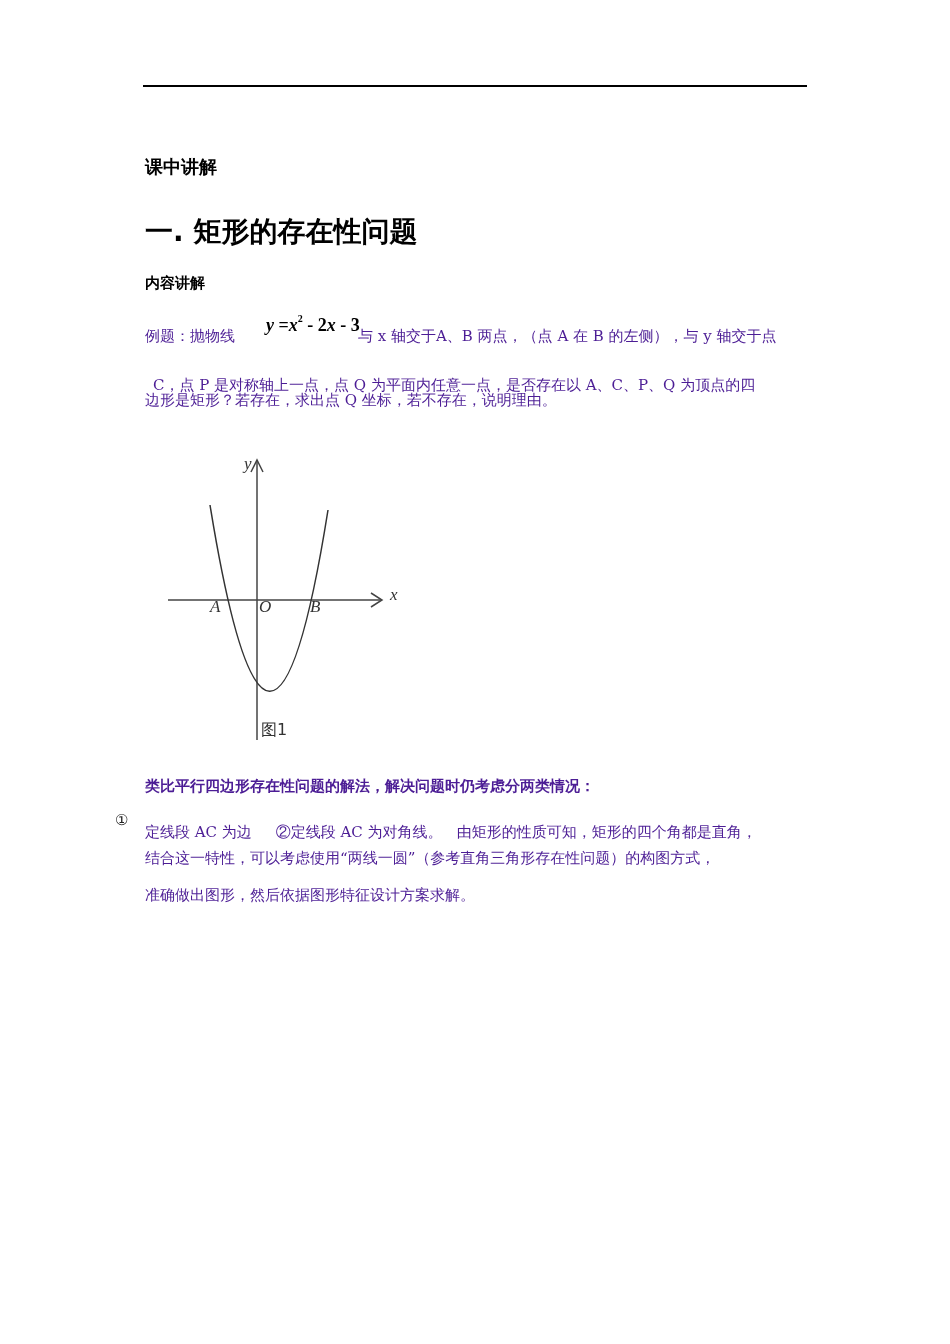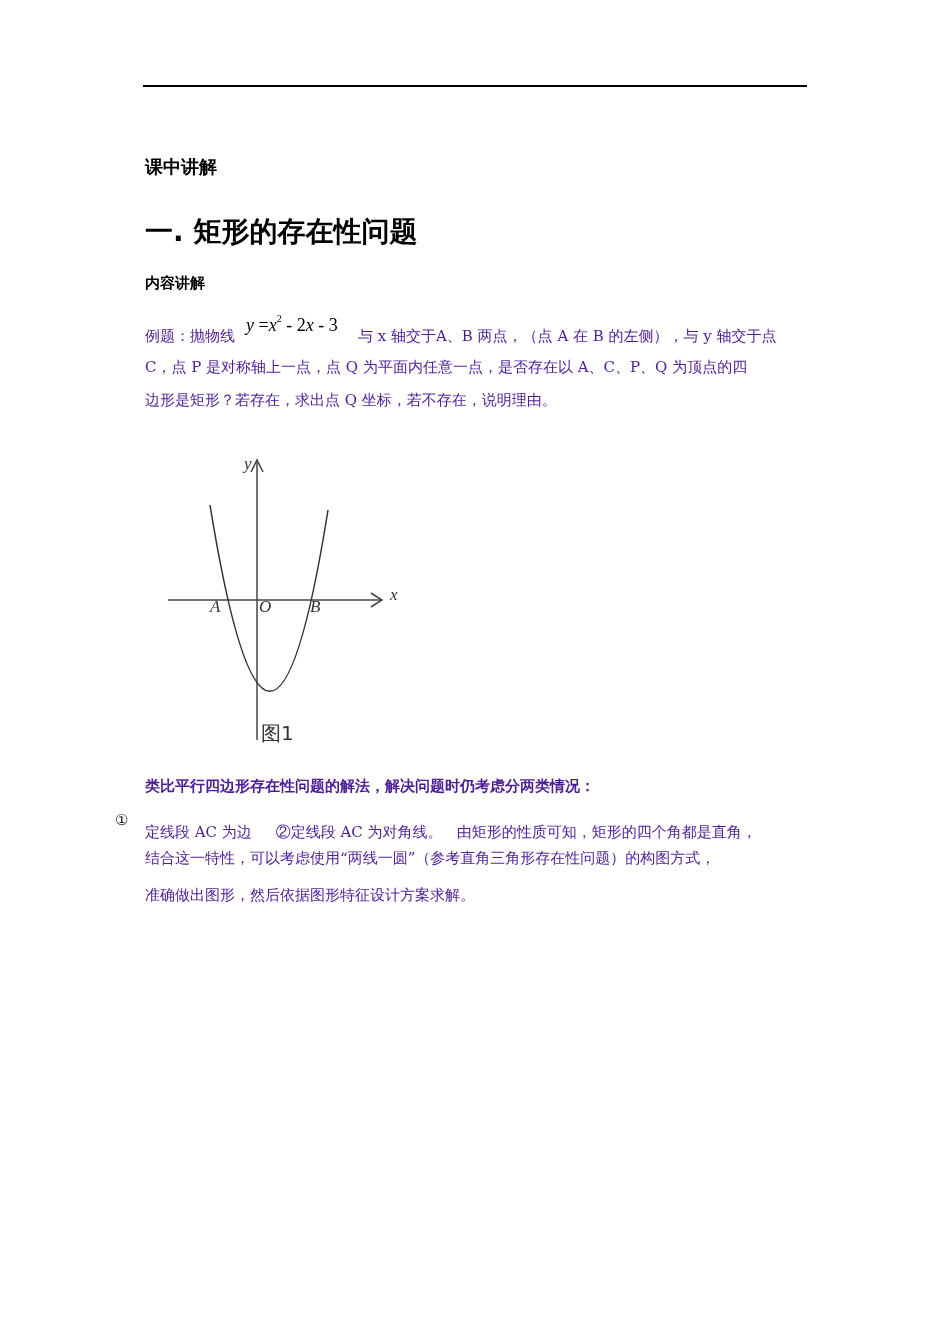--- a/index.html
+++ b/index.html
@@ -54,26 +54,27 @@
     .para {
       position: absolute;
       left: 145px;
       font-size: 15px;
       line-height: 20px;
       white-space: nowrap;
       color: #4c1d95;
     }
     .formula {
       position: absolute;
-      left: 246px;
+      left: 266px;
       top: 308px;
       font-family: "Liberation Serif", "DejaVu Serif", serif;
       font-size: 18px;
       line-height: 22px;
       white-space: nowrap;
+      font-weight: bold;
     }
     .formula i { font-style: italic; }
     .formula sup { font-size: 10px; vertical-align: 9px; }
     .figure {
       position: absolute;
       left: 160px;
       top: 450px;
       width: 240px;
       height: 300px;
     }
@@ -82,21 +83,21 @@
       font-family: "Liberation Serif", "DejaVu Serif", serif;
       font-style: italic;
       font-size: 17px;
       color: #333;
     }
     .fig-caption {
       position: absolute;
       left: 101px;
       top: 270px;
       font-family: "DejaVu Sans", "Liberation Sans", sans-serif;
-      font-size: 20px;
+      font-size: 16px;
       color: #333;
     }
     .circle-num {
       position: absolute;
       left: 115px;
       top: 810px;
       font-size: 15px;
       line-height: 20px;
       color: #222;
     }
@@ -113,21 +114,21 @@
 <div class="sub-label">内容讲解</div>
 
 <div class="para" style="top:326px;">例题：抛物线</div>
 
 <div class="formula">
   <i>y</i><span> =</span><i>x</i><sup>2</sup><span> - 2</span><i>x</i><span> - 3</span>
 </div>
 
 <div class="para" style="left:358px; top:326px;">与 x 轴交于A、B 两点，（点 A 在 B 的左侧），与 y 轴交于点</div>
 
-<div class="para" style="top:357px;">C，点 P 是对称轴上一点，点 Q 为平面内任意一点，是否存在以 A、C、P、Q 为顶点的四</div>
+<div class="para" style="top:375px;margin-left:8px;">C，点 P 是对称轴上一点，点 Q 为平面内任意一点，是否存在以 A、C、P、Q 为顶点的四</div>
 
 <div class="para" style="top:390px;">边形是矩形？若存在，求出点 Q 坐标，若不存在，说明理由。</div>
 
 <div class="figure">
   <svg width="240" height="300" viewBox="0 0 240 300">
 
     <line x1="8" y1="150" x2="222" y2="150" stroke="#444" stroke-width="1.5"></line>
     <polyline points="211,143 222,150 211,157" fill="none" stroke="#444" stroke-width="1.5"></polyline>
 
     <line x1="97" y1="290" x2="97" y2="10" stroke="#444" stroke-width="1.5"></line>

